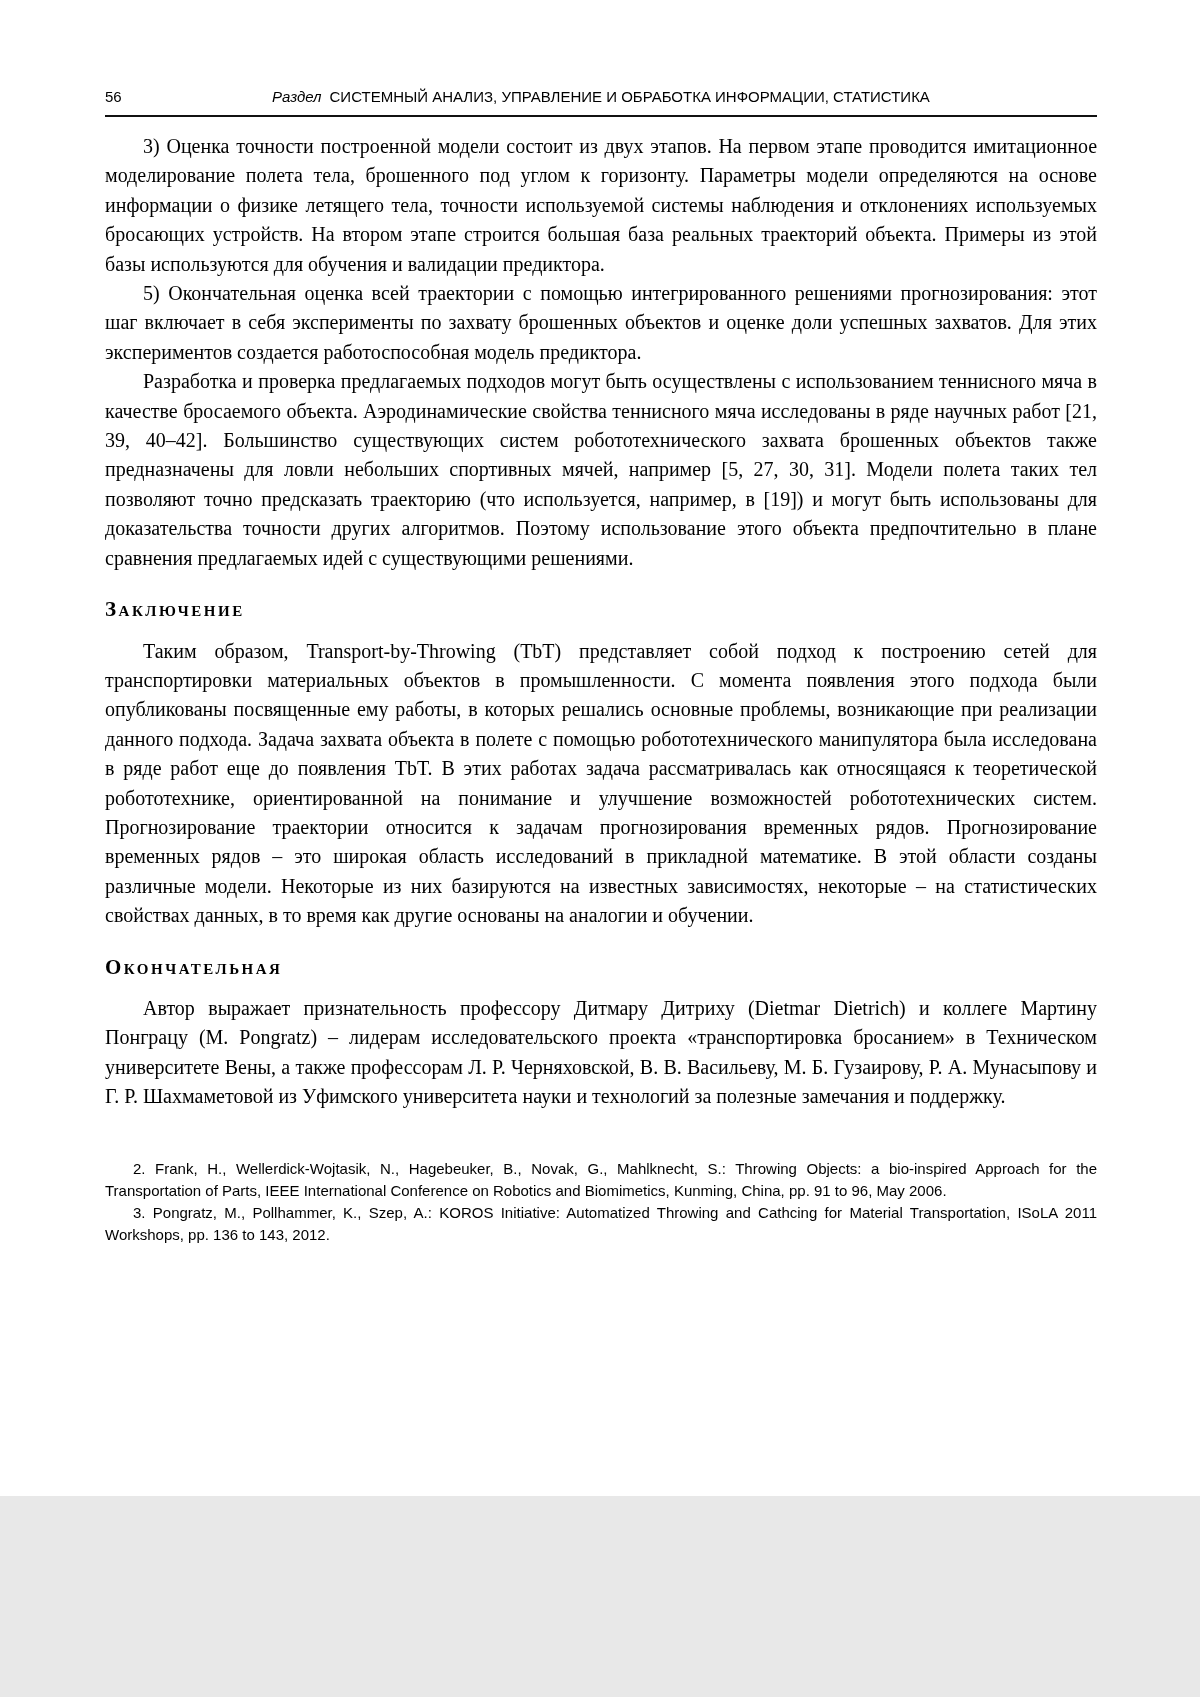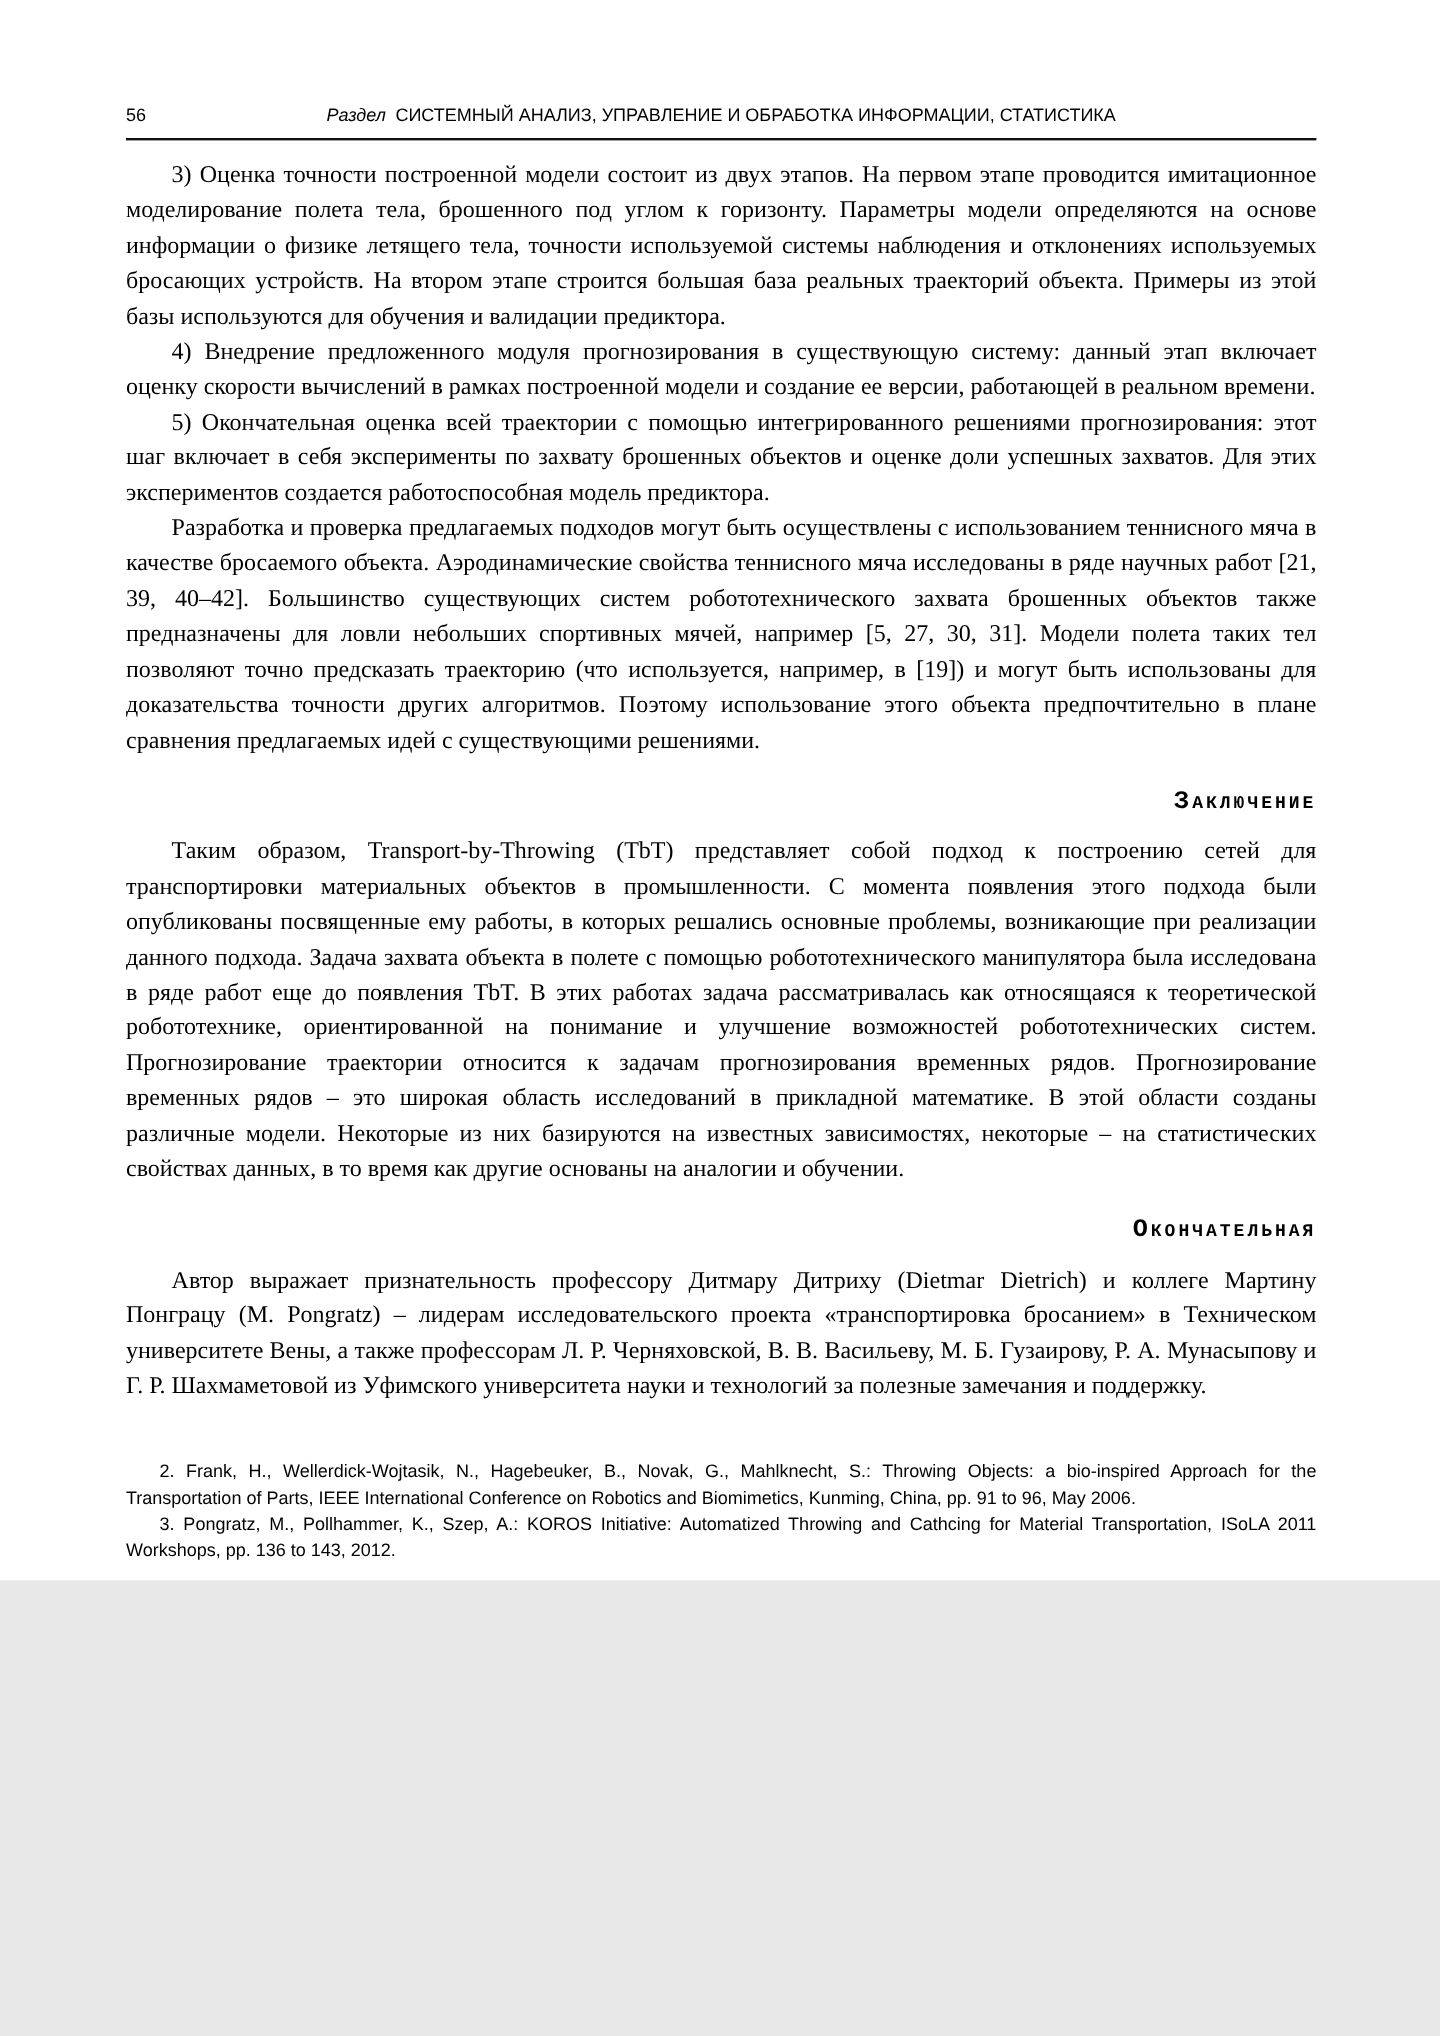--- a/index.html
+++ b/index.html
@@ -1,19 +1,19 @@
 <!DOCTYPE html>
 <html><head>
 <meta charset="utf-8">
 <style>
   html, body { margin: 0; padding: 0; background: #e8e8e8; }
   .page {
     position: relative;
     width: 1200px;
-    height: 1317px;
+    height: 1496px;
     margin: 0 auto;
     background: #ffffff;
     color: #000;
     font-family: "Liberation Serif", serif;
     overflow: hidden;
   }
   .running-header {
     position: absolute;
     top: 88px;
     left: 105px;
@@ -50,29 +50,28 @@
     font-size: 20px;
     line-height: 29.4px;
     text-align: justify;
   }
   .para {
     margin: 0;
     text-indent: 38px;
   }
   .para .it { }
   .section-heading {
-    text-align: right;
+    text-align: left;
     text-indent: 0;
     font-weight: bold;
     font-variant: small-caps;
     letter-spacing: 2.5px;
     font-size: 21px;
     margin-top: 22px;
     margin-bottom: 12px;
-    font-family: Liberation Mono, monospace;
   }
   .references {
     margin-top: 46px;
     font-family: "Liberation Sans", sans-serif;
     font-size: 15px;
     line-height: 22px;
   }
   .references-title {
     text-align: center;
     font-weight: bold;
@@ -95,21 +94,20 @@
     <div class="header-row">
       <div class="header-title-wrap">
         <span class="section-label">Раздел</span><span>СИСТЕМНЫЙ АНАЛИЗ, УПРАВЛЕНИЕ И ОБРАБОТКА ИНФОРМАЦИИ, СТАТИСТИКА</span>
       </div>
     </div>
   </div>
 
   <div class="content">
     <div>
         <p class="para"><span>3) </span><span class="it">Оценка точности построенной модели</span><span> состоит из двух этапов. На первом этапе проводится имитационное моделирование полета тела, брошенного под углом к горизонту. Параметры модели определяются на основе информации о физике летящего тела, точности используемой системы наблюдения и отклонениях используемых бросающих устройств. На втором этапе строится большая база реальных траекторий объекта. Примеры из этой базы используются для обучения и валидации предиктора.</span></p>
-        <p class="para"><span>4) </span><span class="it">Внедрение предложенного модуля прогнозирования в существующую систему</span><span>: данный этап включает оценку скорости вычислений в рамках построенной модели и создание ее версии, работающей в реальном времени.</span></p>
         <p class="para"><span>5) </span><span class="it">Окончательная оценка всей траектории с помощью интегрированного решениями прогнозирования</span><span>: этот шаг включает в себя эксперименты по захвату брошенных объектов и оценке доли успешных захватов. Для этих экспериментов создается работоспособная модель предиктора.</span></p>
         <p class="para"><span>Разработка и проверка предлагаемых подходов могут быть осуществлены с использованием теннисного мяча в качестве бросаемого объекта. Аэродинамические свойства теннисного мяча исследованы в ряде научных работ [21, 39, 40–42]. Большинство существующих систем робототехнического захвата брошенных объектов также предназначены для ловли небольших спортивных мячей, например [5, 27, 30, 31]. Модели полета таких тел позволяют точно предсказать траекторию (что используется, например, в [19]) и могут быть использованы для доказательства точности других алгоритмов. Поэтому использование этого объекта предпочтительно в плане сравнения предлагаемых идей с существующими решениями.</span></p>
         <div class="section-heading">Заключение</div>
         <p class="para"><span>Таким образом, Transport-by-Throwing (TbT) представляет собой подход к построению сетей для транспортировки материальных объектов в промышленности. С момента появления этого подхода были опубликованы посвященные ему работы, в которых решались основные проблемы, возникающие при реализации данного подхода. Задача захвата объекта в полете с помощью робототехнического манипулятора была исследована в ряде работ еще до появления TbT. В этих работах задача рассматривалась как относящаяся к теоретической робототехнике, ориентированной на понимание и улучшение возможностей робототехнических систем. Прогнозирование траектории относится к задачам прогнозирования временных рядов. Прогнозирование временных рядов – это широкая область исследований в прикладной математике. В этой области созданы различные модели. Некоторые из них базируются на известных зависимостях, некоторые – на статистических свойствах данных, в то время как другие основаны на аналогии и обучении.</span></p>
         <div class="section-heading">Окончательная</div>
         <p class="para"><span>Автор выражает признательность профессору Дитмару Дитриху (Dietmar Dietrich) и коллеге Мартину Понграцу (M. Pongratz) – лидерам исследовательского проекта «транспортировка бросанием» в Техническом университете Вены, а также профессорам Л. Р. Черняховской, В. В. Васильеву, М. Б. Гузаирову, Р. А. Мунасыпову и Г. Р. Шахмаметовой из Уфимского университета науки и технологий за полезные замечания и поддержку.</span></p>
       </div>
 
     <div class="references">
       <div>

